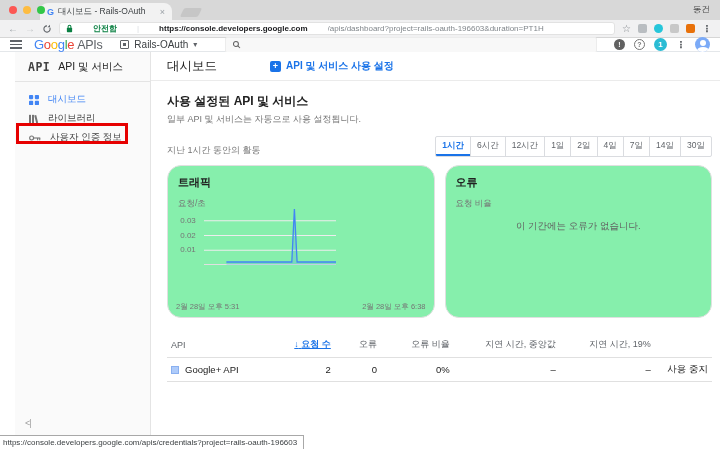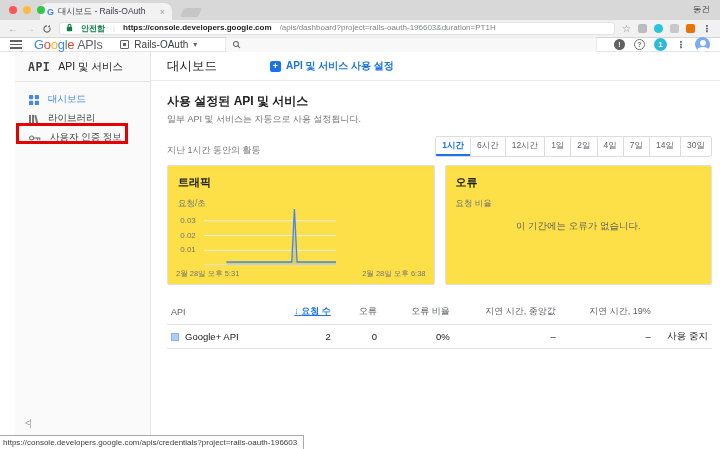--- a/index.html
+++ b/index.html
@@ -18,21 +18,21 @@
          display:flex; align-items:center; gap:4px; padding:0 7px; }
   .tab .fav { font-size:9px; font-weight:bold; color:#4285f4; }
   .tab .ttl { flex:1; font-size:8.5px; color:#3c4043; white-space:nowrap; overflow:hidden; }
   .tab .cls { font-size:9px; color:#9aa0a6; cursor:pointer; }
   .newtab { width:18px; height:9px; background:#c6c6c6; border-radius:2px; margin:0 0 3px 10px; transform:skewX(-25deg); }
   .profile-name { position:absolute; right:10px; top:4px; font-size:8.5px; color:#4a4a4a; }
   .urlbar { height:18px; background:#f1f1f2; border-bottom:1px solid #d6d6d6; display:flex; align-items:center; padding:0 8px; gap:7px; }
   .nav-glyph { font-size:10px; color:#9aa0a6; line-height:1; }
   .nav-glyph.dim { color:#c3c6c9; }
   .addressbar { flex:1; height:13px; background:#fff; border:1px solid #e2e2e2; border-radius:3px;
-                display:flex; align-items:flex-start; padding:0 6px; gap:8px; overflow:hidden; white-space:nowrap; }
+                display:flex; align-items:center; padding:0 6px; gap:20px; overflow:hidden; white-space:nowrap; }
   .sec-label { font-size:8px; color:var(--secure-green,#0b8043); font-weight:bold; }
   .addr-sep { color:#dadce0; font-size:8px; }
   .url-host { font-size:8px; color:#202124; font-weight:bold; }
   .url-path { font-size:8px; color:#80868b; overflow:hidden; text-overflow:ellipsis; }
   .tool-icons { display:flex; align-items:center; gap:7px; }
   .ext { width:9px; height:9px; border-radius:2px; }
   .ext.gray { background:#b9bdc1; }
   .ext.teal { background:#26c6da; border-radius:50%; }
   .ext.stripe { background:#c8c8c8; }
   .ext.orange { background:#e8710a; }
@@ -81,21 +81,21 @@
   .sec-title { font-size:12px; font-weight:bold; color:#212121; }
   .sec-sub { font-size:9px; color:#757575; margin-top:3px; }
   .activityrow { display:flex; align-items:flex-end; justify-content:space-between; margin-top:10px; }
   .activity-label { font-size:9px; color:#757575; }
   .ranges { display:flex; border:1px solid #dadce0; border-radius:2px; overflow:hidden; background:#fff; }
   .range { font-size:8.5px; color:#5f6368; padding:3px 6px 4px; border-left:1px solid #dadce0; cursor:pointer; white-space:nowrap; }
   .range:first-child { border-left:0; }
   .range.selected { color:var(--accent-blue,#1a73e8); font-weight:bold; box-shadow:inset 0 -2px 0 var(--accent-blue,#1a73e8); }
   
   .cards { display:flex; gap:10px; margin-top:8px; }
-  .card { flex:1; height:120px; border:1px solid #e0e0e0; border-radius:2px; background:#fde047; padding:9px 10px; position:relative; }
+  .card { flex:1; height:153px; border:1px solid #e0e0e0; border-radius:14px; background:#86efac; padding:9px 10px; position:relative; }
   .card-title { font-size:11px; font-weight:bold; color:#212121; }
   .card-unit { font-size:8.5px; color:#757575; margin-top:8px; }
   .empty-msg { position:absolute; top:54px; left:6px; right:6px; text-align:center; font-size:9.5px; color:#616161; }
   .chartwrap { position:absolute; left:8px; right:8px; top:38px; bottom:5px; }
   .plot { position:absolute; left:28px; right:2px; top:2px; bottom:12px; }
   .ytick { position:absolute; left:0; width:24px; text-align:center; font-size:8px; color:#757575; }
   .xlabel { position:absolute; bottom:0; font-size:7.5px; color:#757575; }
   .xlabel.start { left:0; } .xlabel.end { right:0; }
   
   .apitable { width:100%; border-collapse:collapse; margin-top:14px; }

